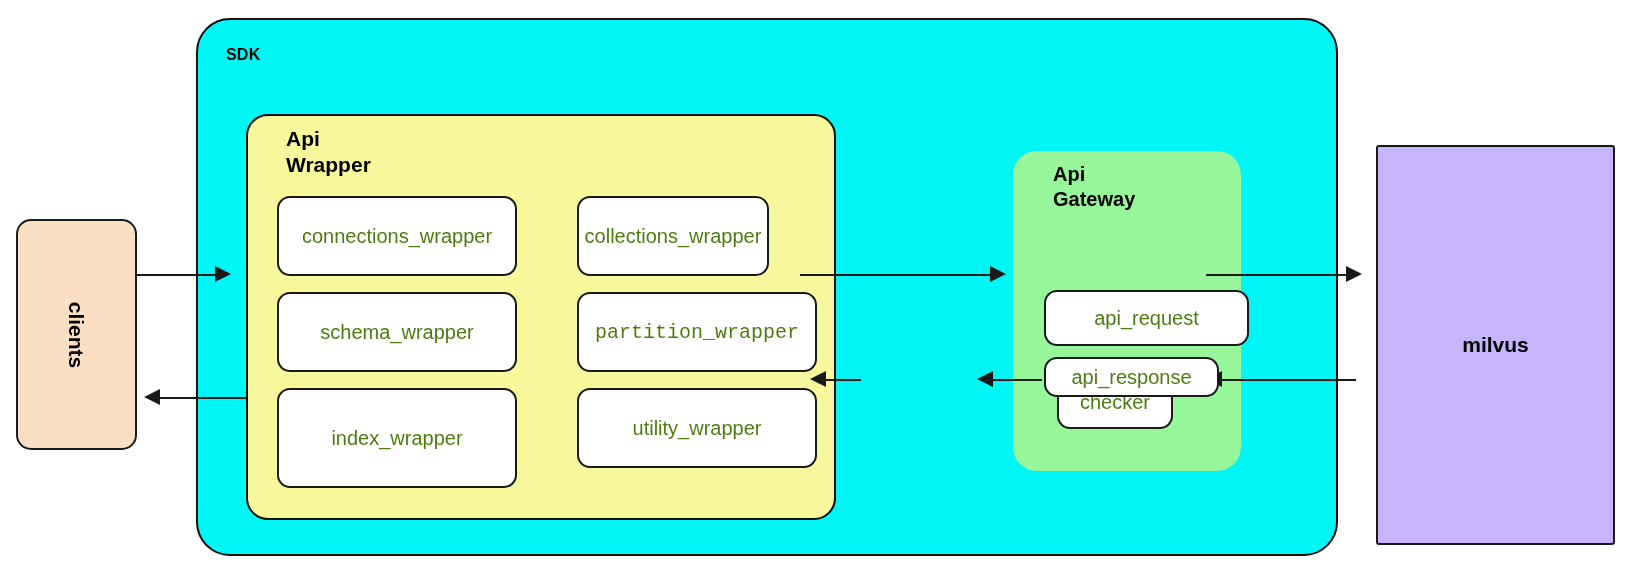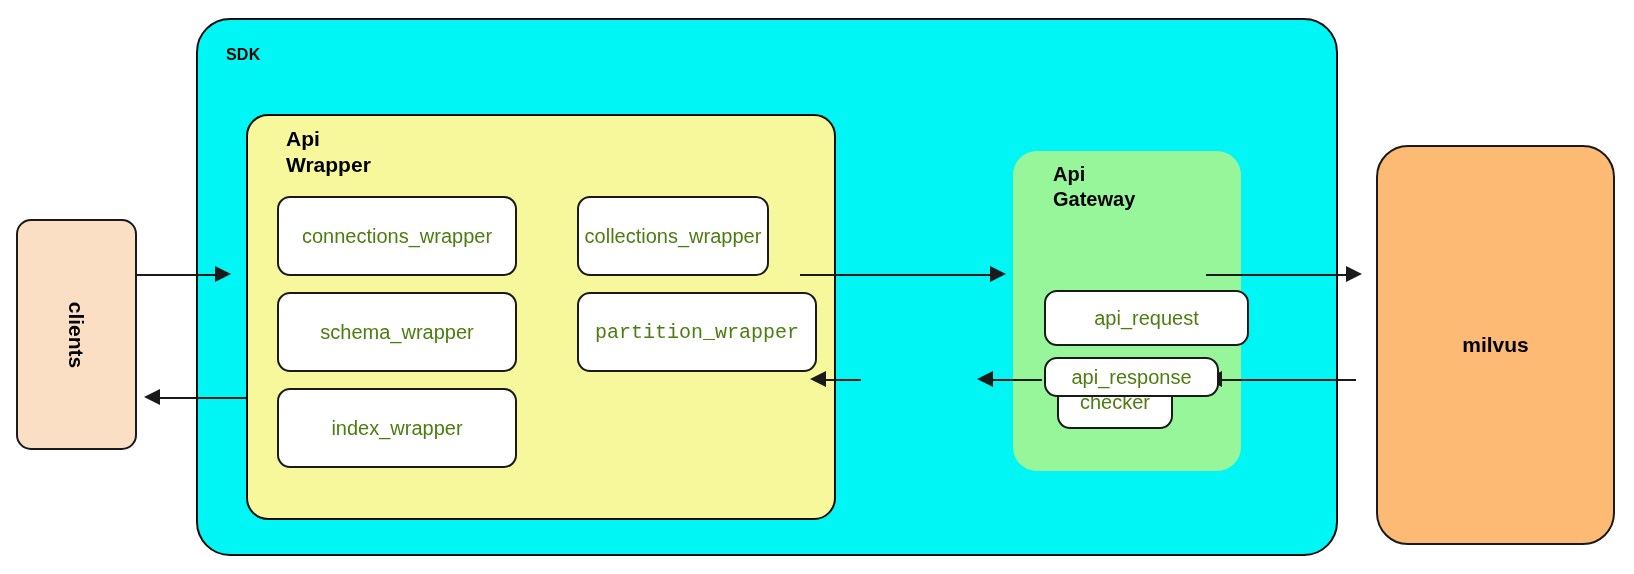--- a/index.html
+++ b/index.html
@@ -118,23 +118,23 @@
     font-weight: bold;
     color: #000000;
     transform: rotate(90deg);
     white-space: nowrap;
   }
   .milvus-box {
     left: 1376px;
     top: 145px;
     width: 239px;
     height: 400px;
-    background: #fdba74;
+    background: #c4b5fd;
     border: 2px solid #1a1a1a;
-    border-radius: 32px;
+    border-radius: 3px;
     z-index: 5;
   }
   .milvus-text {
     font-size: 21px;
     font-weight: bold;
     color: #000000;
   }
 
   .checker-box {
     left: 859px;
@@ -194,22 +194,25 @@
       </div>
       <div class="node leaf" style="left:329px; top:80px; width:192px; height:80px;">
         <span>collections_wrapper</span>
       </div>
       <div class="node leaf" style="left:29px; top:176px; width:240px; height:80px;">
         <span>schema_wrapper</span>
       </div>
       <div class="node leaf" style="left:329px; top:176px; width:240px; height:80px;font-family:Liberation Mono, monospace;">
         <span>partition_wrapper</span>
       </div>
-      <div class="node leaf" style="left:29px; top:272px; width:240px; height:80px;">
+      <div class="node leaf" style="left:29px; top:272px; width:240px; height:100px;">
         <span>index_wrapper</span>
+      </div>
+      <div class="node leaf" style="left:329px; top:272px; width:240px; height:80px;">
+        <span>utility_wrapper</span>
       </div>
     </div>
 
     <div class="node leaf checker-box" style="position:absolute;">
       <span>checker</span>
     </div>
 
     <div class="node gateway-box" style="position:absolute; left:815px; top:131px;">
       <span class="gateway-label">Api
 Gateway</span>

